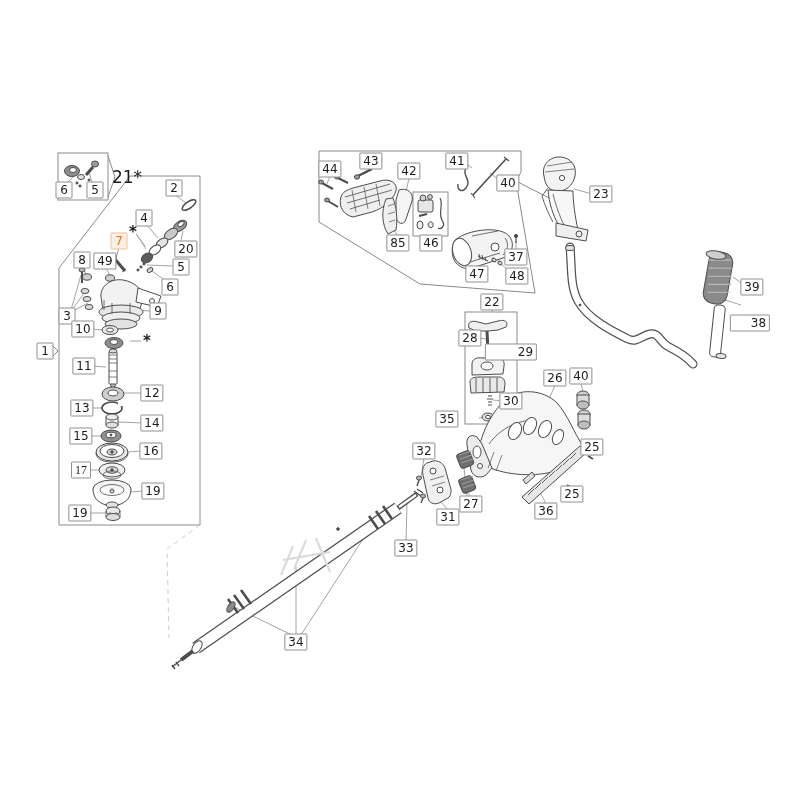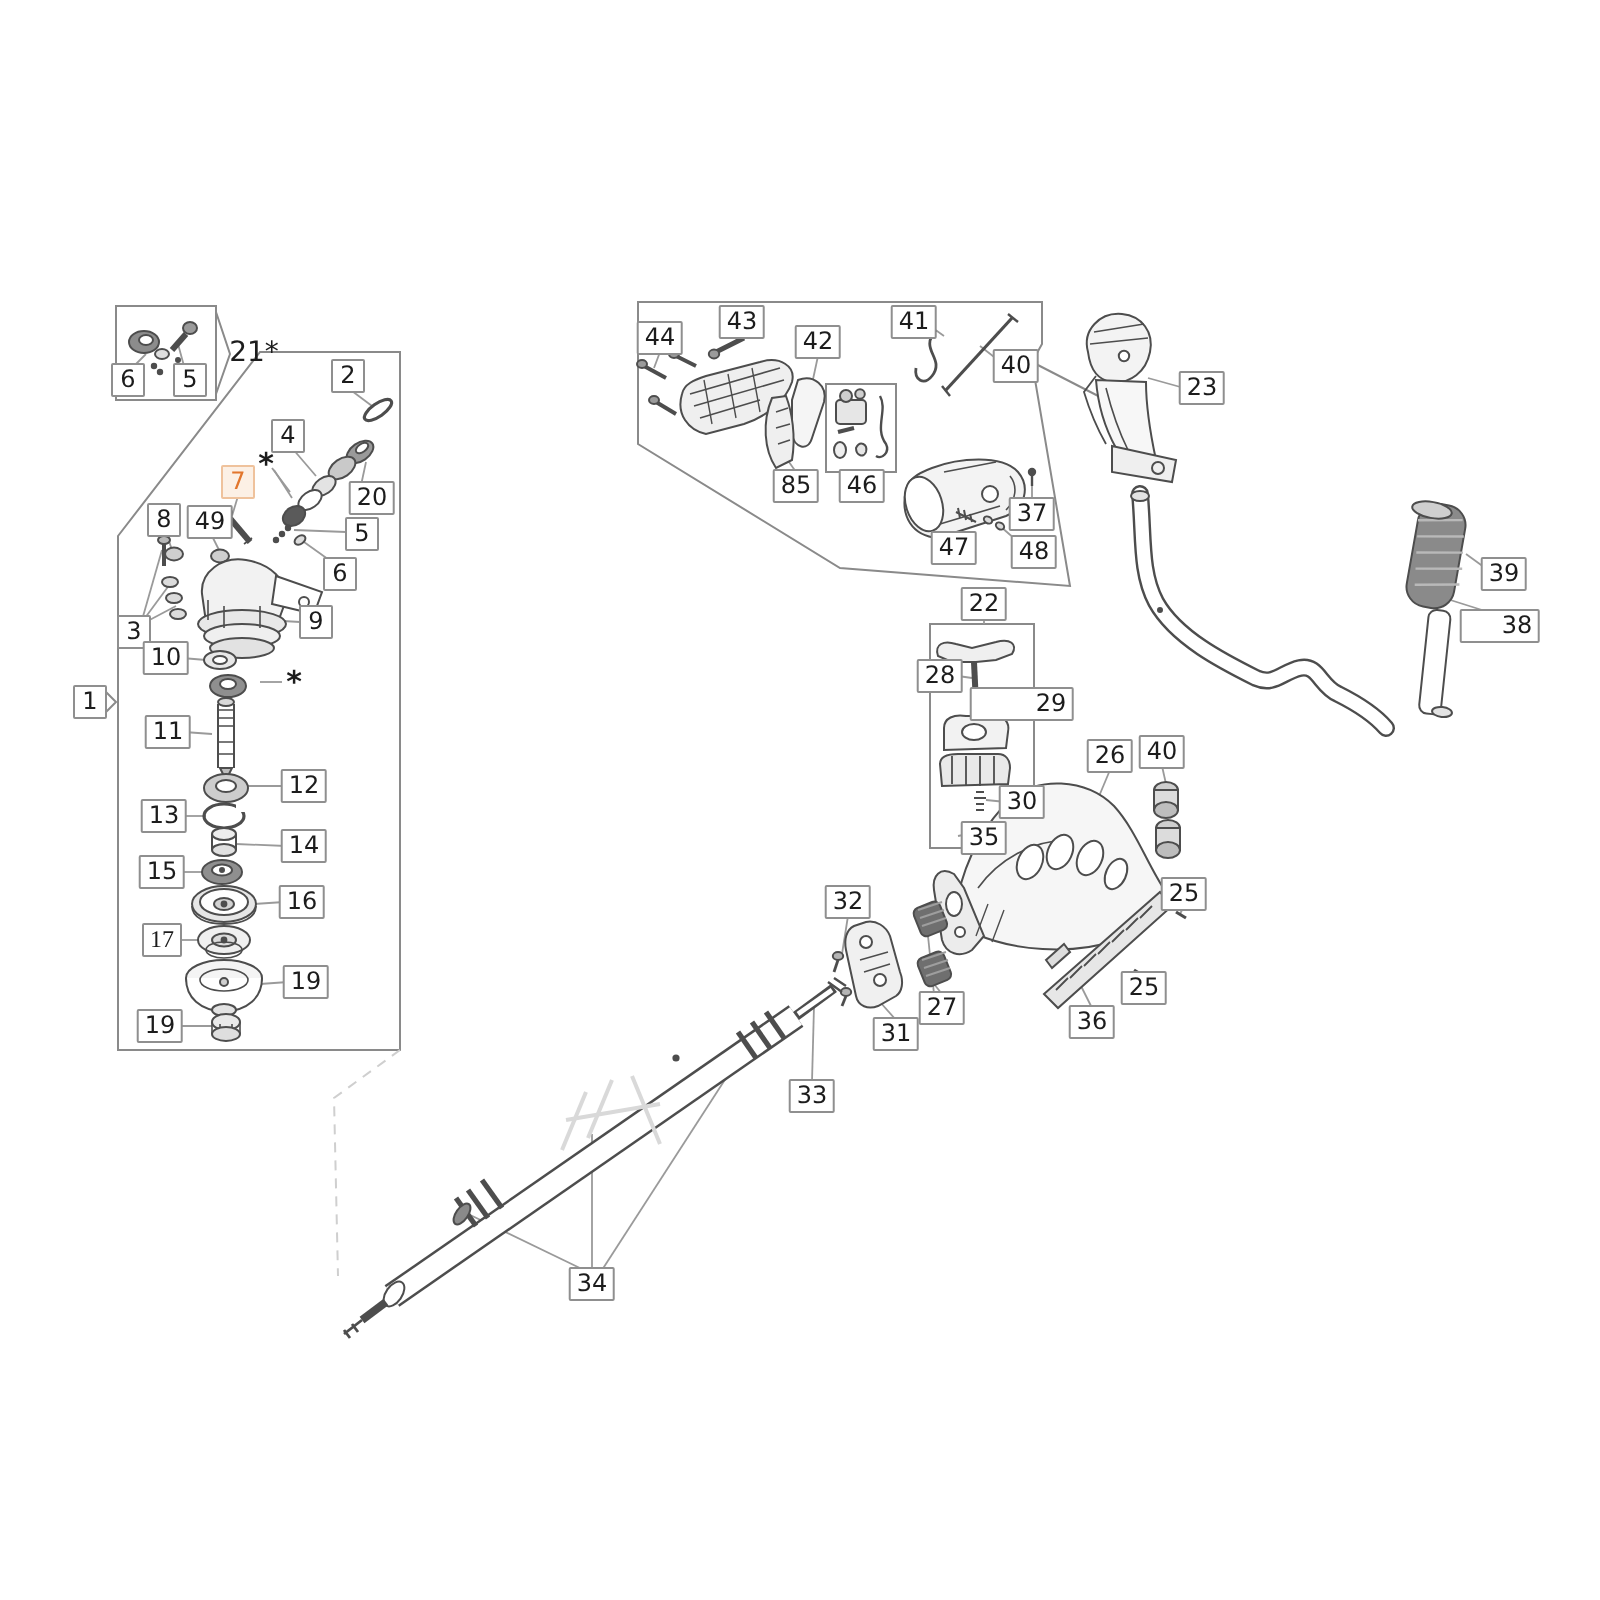--- a/index.html
+++ b/index.html
@@ -3,21 +3,21 @@
 <meta charset="utf-8">
 <style>
   html,body{margin:0;padding:0;background:#fff;}
   .stage{position:relative;width:800px;height:800px;background:#ffffff;overflow:hidden;
          font-family:"DejaVu Sans",sans-serif;}
   .art{position:absolute;left:0;top:0;}
   #callouts{position:absolute;left:0;top:0;width:800px;height:800px;}
   .callout{position:absolute;transform:translate(-50%,-50%);background:#ffffff;
            border:1px solid #8f8f8f;color:#1c1c1c;font-size:12px;line-height:15px;
            padding:0 3px;min-width:9px;text-align:center;cursor:pointer;border-radius:1px;}
-  .callout.plain{border:none;background:transparent;padding:0;font-size:14px;}
+  .callout.plain{border:none;background:transparent;padding:0;font-size:17px;}
   .callout.asterisk{border:none;background:transparent;padding:0;font-size:15px;
                     font-weight:bold;cursor:default;line-height:12px;}
   .callout.highlight{color:#e2762d;border:1px solid #efc29c;background:#fcf0e5;}
 </style>
 </head>
 <body>
 
 <div class="stage">
 
 <svg class="art" width="800" height="800" viewBox="0 0 800 800">
@@ -377,26 +377,26 @@
       <div class="callout " style="left: 409px; top: 171px;">42</div>
       <div class="callout " style="left: 457px; top: 161px;">41</div>
       <div class="callout " style="left: 508px; top: 183px;">40</div>
       <div class="callout " style="left: 398px; top: 243px;">85</div>
       <div class="callout " style="left: 431px; top: 243px;">46</div>
       <div class="callout " style="left: 516px; top: 257px;">37</div>
       <div class="callout " style="left: 477px; top: 274px;">47</div>
       <div class="callout " style="left: 517px; top: 276px;">48</div>
       <div class="callout " style="left: 601px; top: 194px;">23</div>
       <div class="callout " style="left: 752px; top: 287px;">39</div>
-      <div class="callout " style="left: 750px; top: 313px; padding-left: 20px;">38</div>
+      <div class="callout " style="left: 750px; top: 323px; padding-left: 20px;">38</div>
       <div class="callout " style="left: 492px; top: 302px;">22</div>
       <div class="callout " style="left: 470px; top: 338px;">28</div>
       <div class="callout " style="left: 511px; top: 352px; padding-left: 32px;">29</div>
       <div class="callout " style="left: 511px; top: 401px;">30</div>
-      <div class="callout " style="left: 492px; top: 419px; text-align: center;">35</div>
+      <div class="callout " style="left: 447px; top: 419px; text-align: center;">35</div>
       <div class="callout " style="left: 555px; top: 378px;">26</div>
       <div class="callout " style="left: 581px; top: 376px;">40</div>
       <div class="callout " style="left: 592px; top: 447px;">25</div>
       <div class="callout " style="left: 572px; top: 494px;">25</div>
       <div class="callout " style="left: 546px; top: 511px;">36</div>
       <div class="callout " style="left: 471px; top: 504px;">27</div>
       <div class="callout " style="left: 448px; top: 517px;">31</div>
       <div class="callout " style="left: 424px; top: 451px;">32</div>
       <div class="callout " style="left: 406px; top: 548px;">33</div>
       <div class="callout " style="left: 296px; top: 642px;">34</div>

